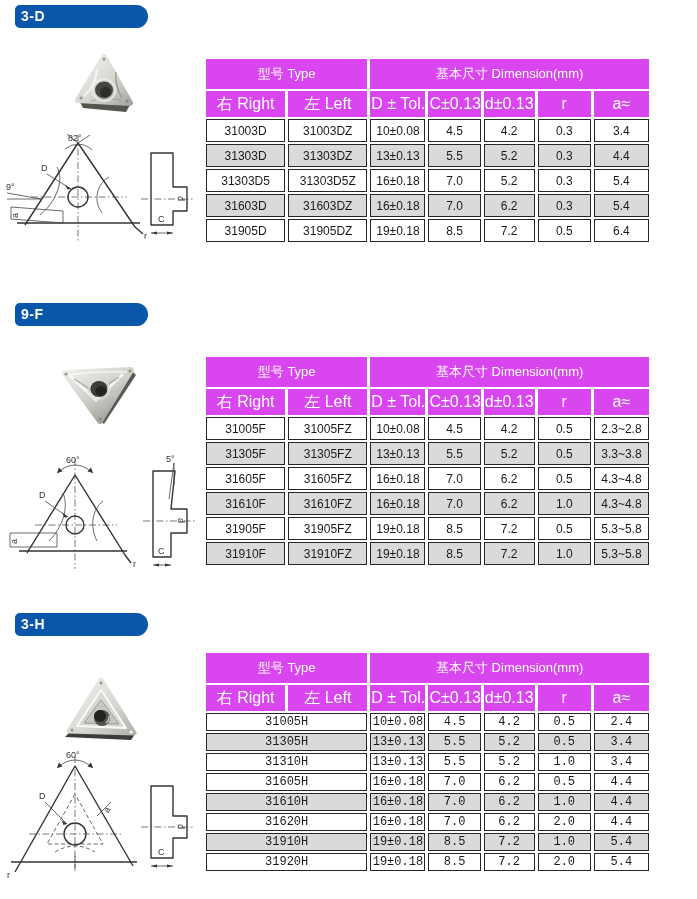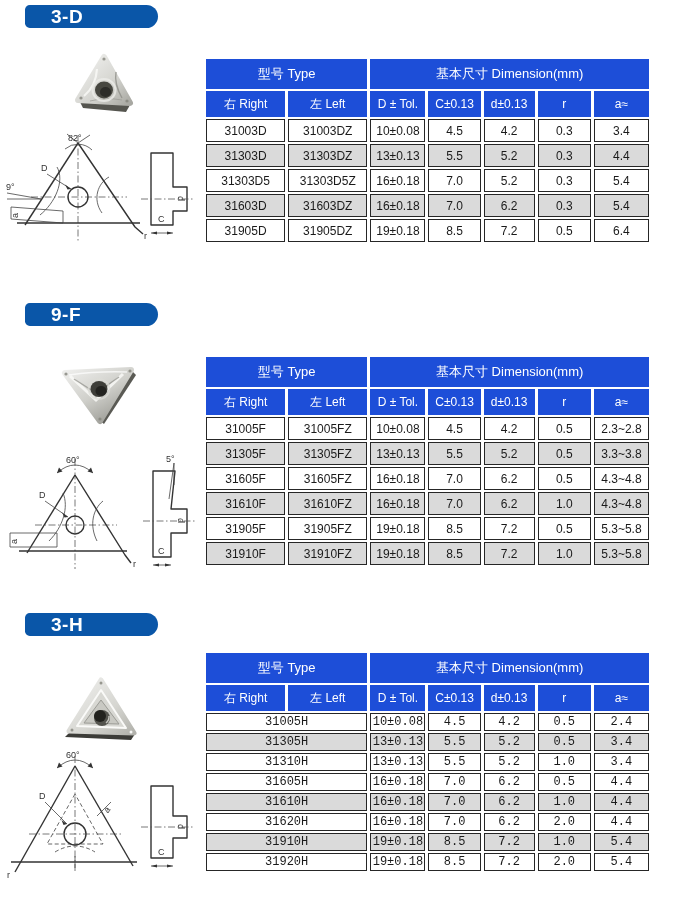--- a/index.html
+++ b/index.html
@@ -1,26 +1,26 @@
 <!DOCTYPE html>
 <html><head>
 <meta charset="utf-8">
 <style>
   html,body{margin:0;padding:0;background:#fff;}
   .page{position:relative;width:697px;height:899px;background:#ffffff;
         font-family:"Liberation Sans", sans-serif;color:#1a1a1a;overflow:hidden;}
-  .badge{position:absolute;left:25px;width:133px;height:23px;background:#0A56A8;
-         border-radius:5px 12px 12px 5px;color:#fff;font-size:19px;font-weight:600;
-         line-height:23px;padding-left:26px;box-sizing:border-box;letter-spacing:.5px;}
+  .badge{position:absolute;left:15px;width:133px;height:23px;background:#0A56A8;
+         border-radius:5px 12px 12px 5px;color:#fff;font-size:14px;font-weight:600;
+         line-height:23px;padding-left:6px;box-sizing:border-box;letter-spacing:.5px;}
   .tablewrap{position:absolute;left:203px;width:449px;}
   table{border-collapse:separate;border-spacing:3px 2px;table-layout:fixed;width:449px;}
   th,td{box-sizing:border-box;text-align:center;overflow:hidden;white-space:nowrap;}
-  th{background:#1d4ed8;color:#fff;font-weight:normal;}
+  th{background:#d946ef;color:#fff;font-weight:normal;}
   tr.h1 th{height:30px;font-size:13px;}
-  tr.h2 th{height:26px;font-size:12px;}
+  tr.h2 th{height:26px;font-size:16px;}
   td{border:1.5px solid #262626;background:#fff;font-size:12px;}
   tr.alt td{background:#DADADA;}
   .t12 td{height:23px;}
   .t3 td{height:18px;font-family:Liberation Mono, monospace;}
   svg{position:absolute;}
   svg text{font-family:"Liberation Sans", sans-serif;fill:#333;font-size:9px;}
   .thin{stroke:#444;stroke-width:.8;fill:none;}
   .main{stroke:#333;stroke-width:1.4;fill:none;stroke-linejoin:round;}
   .cl{stroke:#555;stroke-width:.8;fill:none;stroke-dasharray:7 2.5 1.5 2.5;}
   .dash{stroke:#555;stroke-width:.9;fill:none;stroke-dasharray:4 2.5;}

